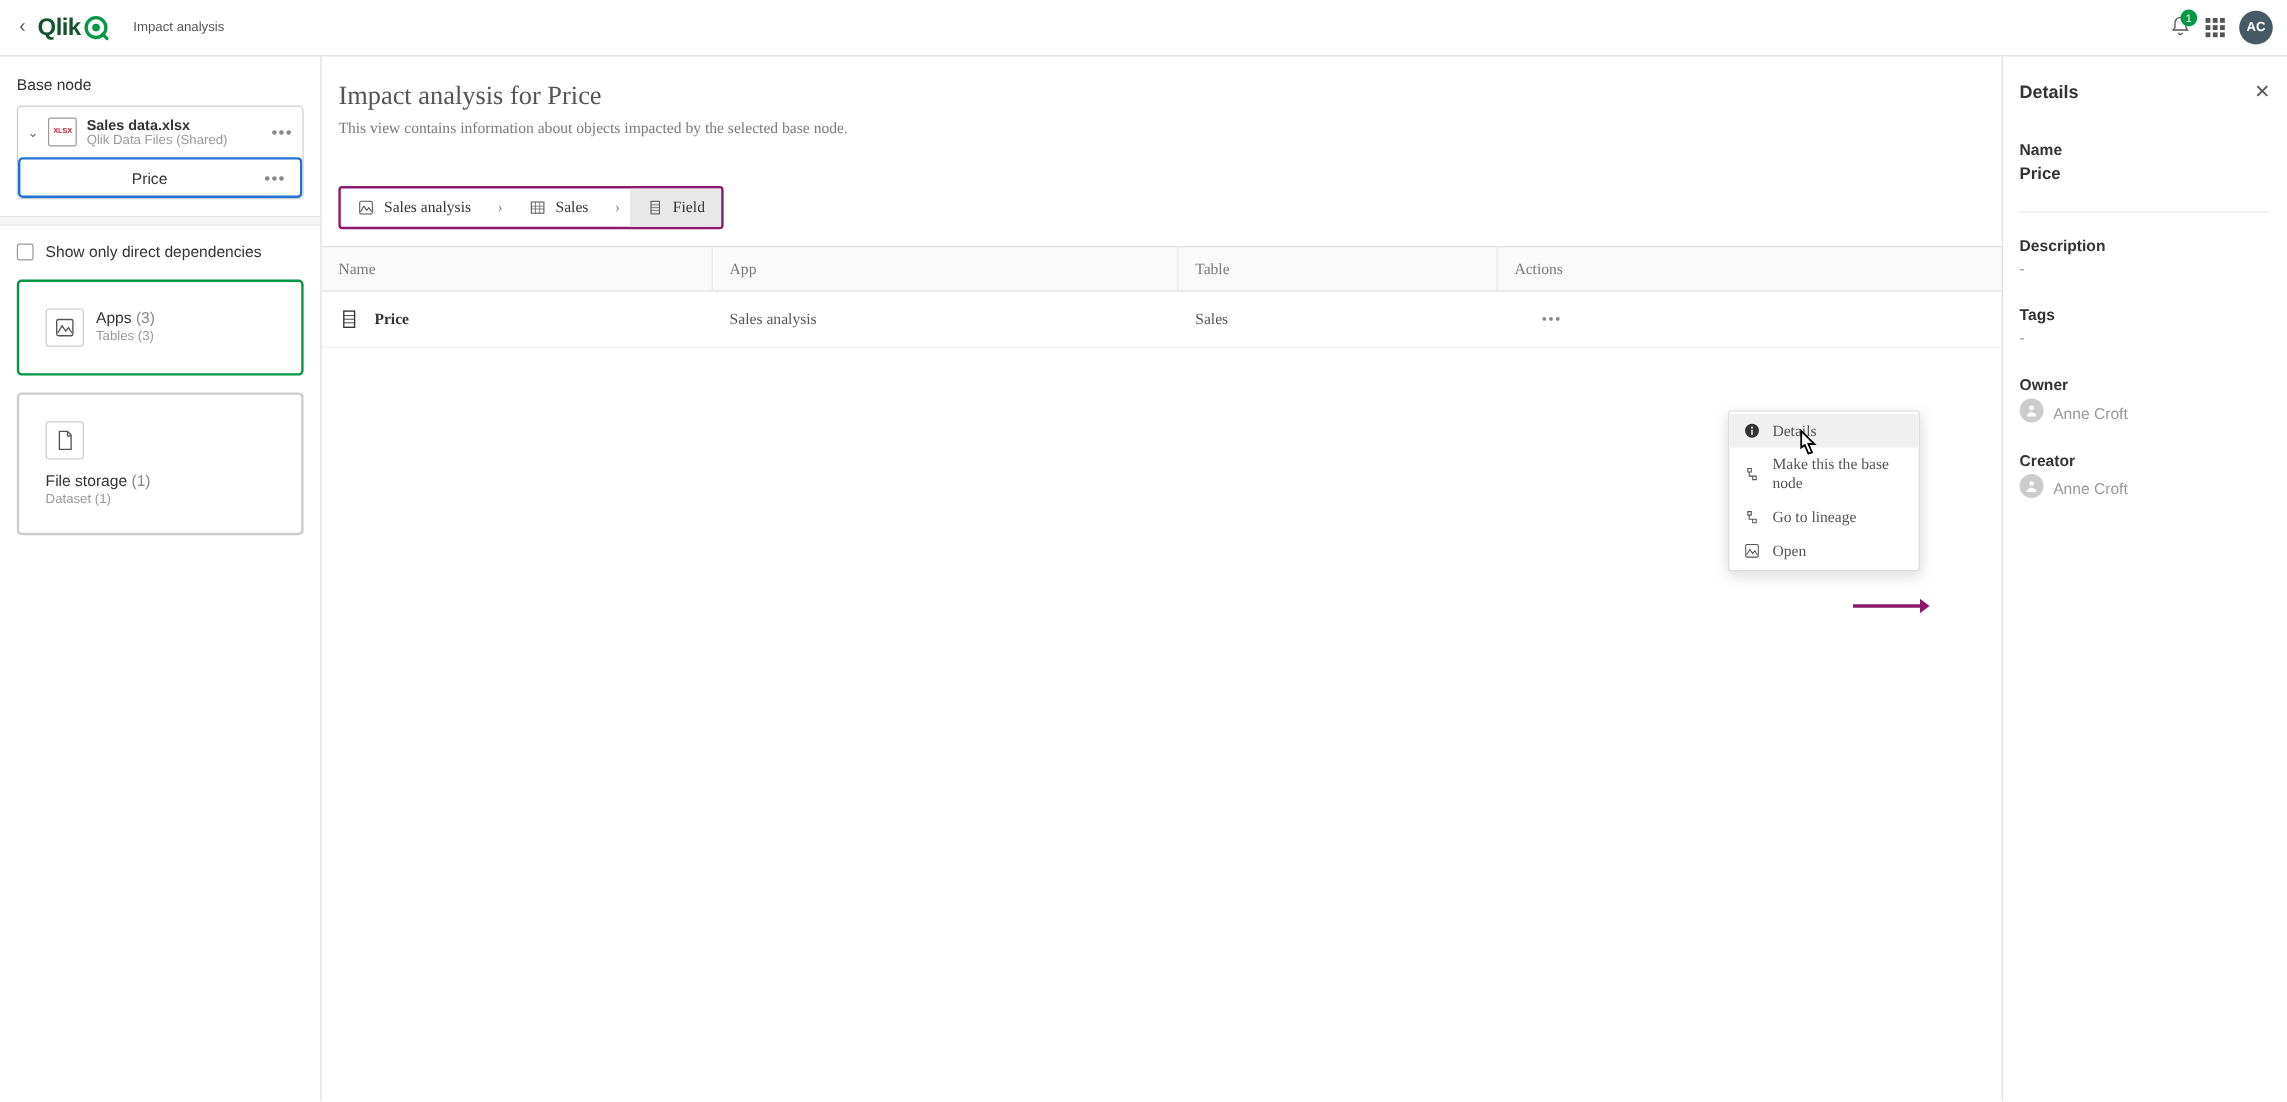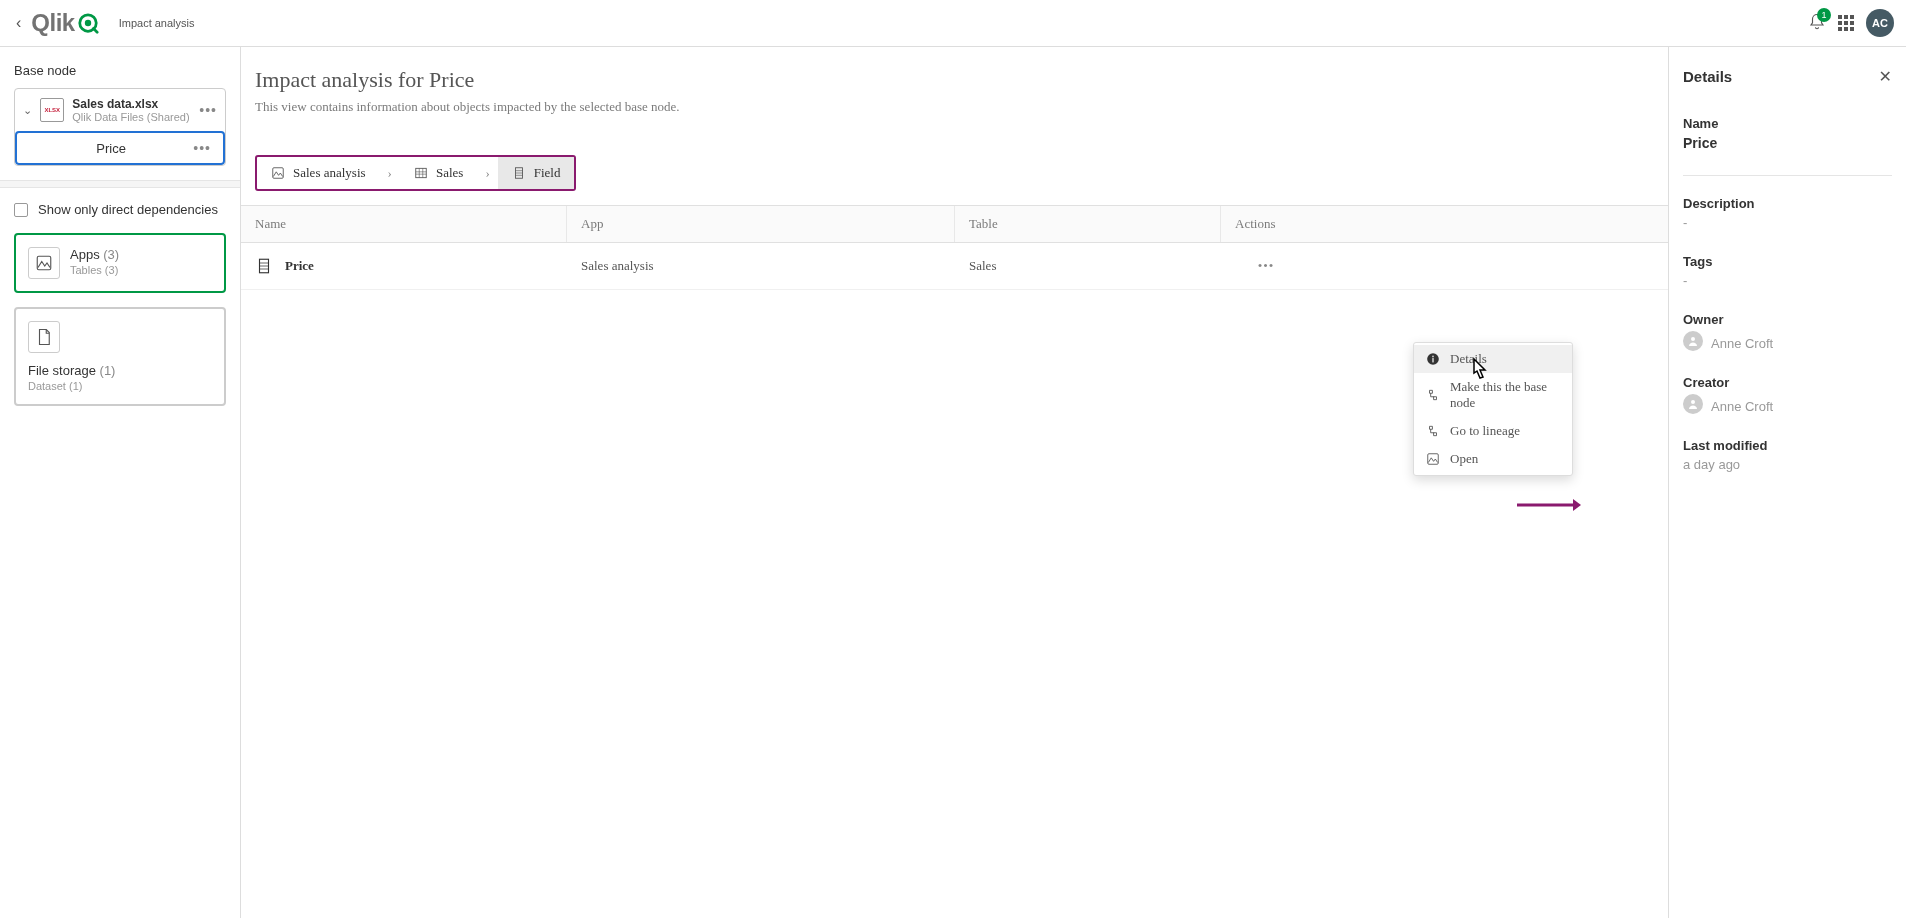--- a/index.html
+++ b/index.html
@@ -2,53 +2,53 @@
 <html><head>
   <meta charset="utf-8">
   <style>
     * { margin: 0; padding: 0; box-sizing: border-box; }
     body { font-family: "Segoe UI", Arial, sans-serif; font-size: 13px; color: #333; background: #fff; }
 
     
     .header { height: 47px; border-bottom: 1px solid #ddd; display: flex; align-items: center; padding: 0 12px; }
     .back-chevron { font-size: 16px; color: #555; cursor: pointer; padding: 0 4px; }
     .logo { display: flex; align-items: center; gap: 2px; margin-left: 6px; }
-    .logo-text { font-size: 24px; font-weight: 700; color: #737373; letter-spacing: -0.5px; }
+    .logo-text { font-size: 20px; font-weight: 700; color: #14532d; letter-spacing: -0.5px; }
     .logo-swirl { width: 22px; height: 22px; }
     .app-title { margin-left: 20px; font-size: 11px; color: #555; }
     .header-right { margin-left: auto; display: flex; align-items: center; gap: 12px; }
     .notif { position: relative; }
     .notif-bell { width: 18px; height: 18px; }
     .notif-badge { position: absolute; top: -5px; right: -5px; background: #009845; color: #fff; border-radius: 50%; width: 14px; height: 14px; font-size: 9px; display: flex; align-items: center; justify-content: center; }
     .grid-icon { display: grid; grid-template-columns: repeat(3, 4px); grid-template-rows: repeat(3, 4px); gap: 2px; }
     .grid-icon span { background: #555; }
     .avatar { width: 28px; height: 28px; border-radius: 50%; background: #455a64; color: #fff; display: flex; align-items: center; justify-content: center; font-size: 11px; font-weight: 600; }
 
     
     .body { display: flex; height: calc(918px - 47px); }
 
     
-    .sidebar { width: 241px; border-right: 1px solid #ddd; display: flex; flex-direction: column; }
+    .sidebar { width: 268px; border-right: 1px solid #ddd; display: flex; flex-direction: column; }
     .sidebar-top { padding: 16px 14px 14px; }
     .base-label { font-size: 13px; color: #333; margin-bottom: 10px; }
     .base-card { border: 1px solid #ccc; border-radius: 4px; overflow: hidden; }
     .base-card-head { display: flex; align-items: center; padding: 8px; gap: 8px; }
     .chevron-down { font-size: 11px; color: #666; cursor: pointer; }
     .xlsx-icon { width: 24px; height: 24px; border: 1px solid #999; border-radius: 2px; display: flex; align-items: center; justify-content: center; font-size: 6px; font-weight: 700; color: #c41e3a; background: #fff; }
     .base-name { font-size: 12px; color: #333; font-weight: 700; }
     .base-sub { font-size: 11px; color: #999; }
     .more-dots { color: #888; font-size: 14px; letter-spacing: 1px; cursor: pointer; margin-left: auto; }
     .base-card-row { border: 2px solid #2271d4; border-radius: 4px; margin: 0 0 0 0; display: flex; align-items: center; padding: 7px 12px; background: #fff; }
     .base-row-text { flex: 1; text-align: center; font-size: 13px; color: #333; }
 
     .sidebar-divider { height: 8px; background: #f5f5f5; border-top: 1px solid #e5e5e5; border-bottom: 1px solid #e5e5e5; }
     .sidebar-filters { padding: 14px; }
     .checkbox-row { display: flex; align-items: center; gap: 10px; font-size: 13px; color: #333; margin-bottom: 16px; }
     .checkbox { width: 14px; height: 14px; border: 1px solid #999; border-radius: 2px; }
-    .filter-card { border: 2px solid #009845; border-radius: 4px; padding: 12px; display: flex; gap: 10px; margin-bottom: 14px; cursor: pointer; }
+    .filter-card { border: 2px solid #009845; border-radius: 4px; padding: 22px; display: flex; gap: 10px; margin-bottom: 14px; cursor: pointer; }
     .filter-card.inactive { border-color: #ccc; flex-direction: column; }
     .filter-icon-box { width: 32px; height: 32px; border: 1px solid #ccc; border-radius: 3px; display: flex; align-items: center; justify-content: center; background: #fff; }
     .filter-title { font-size: 13px; color: #333; }
     .filter-sub { font-size: 11px; color: #999; margin-top: 2px; }
     .filter-count { color: #888; }
 
     
     .main { flex: 1; padding: 20px 0 0 0; position: relative; font-family: Liberation Serif, serif; }
     .main-title { font-size: 22px; color: #555; font-weight: 400; padding: 0 0 6px 0; margin-left: 0; }
     .main-sub { font-size: 13px; color: #7b7b7b; margin-bottom: 40px; }
@@ -353,19 +353,15 @@
         <span class="owner-avatar">
           <svg width="12" height="12" viewBox="0 0 24 24">
               <circle cx="12" cy="8" r="4" fill="#fff"></circle>
               <path d="M4 22c0-4 4-7 8-7s8 3 8 7" fill="#fff"></path>
             </svg>
         </span>
         <span class="detail-muted">Anne Croft</span>
       </div>
     </div>
 
-    <div class="detail-section">
-      <div class="detail-label">Last modified</div>
-      <div class="detail-muted">a day ago</div>
-    </div>
   </div>
 
 </div>
 
 </body></html>

